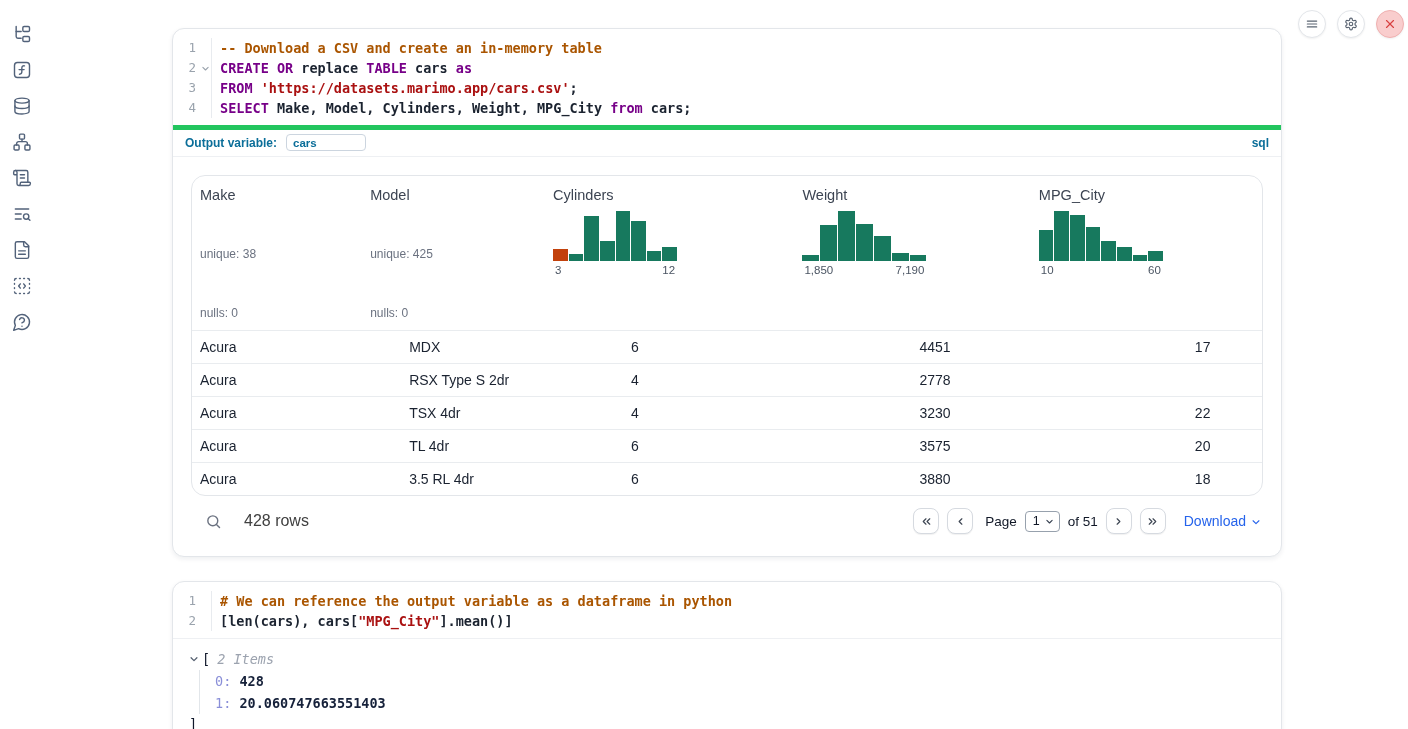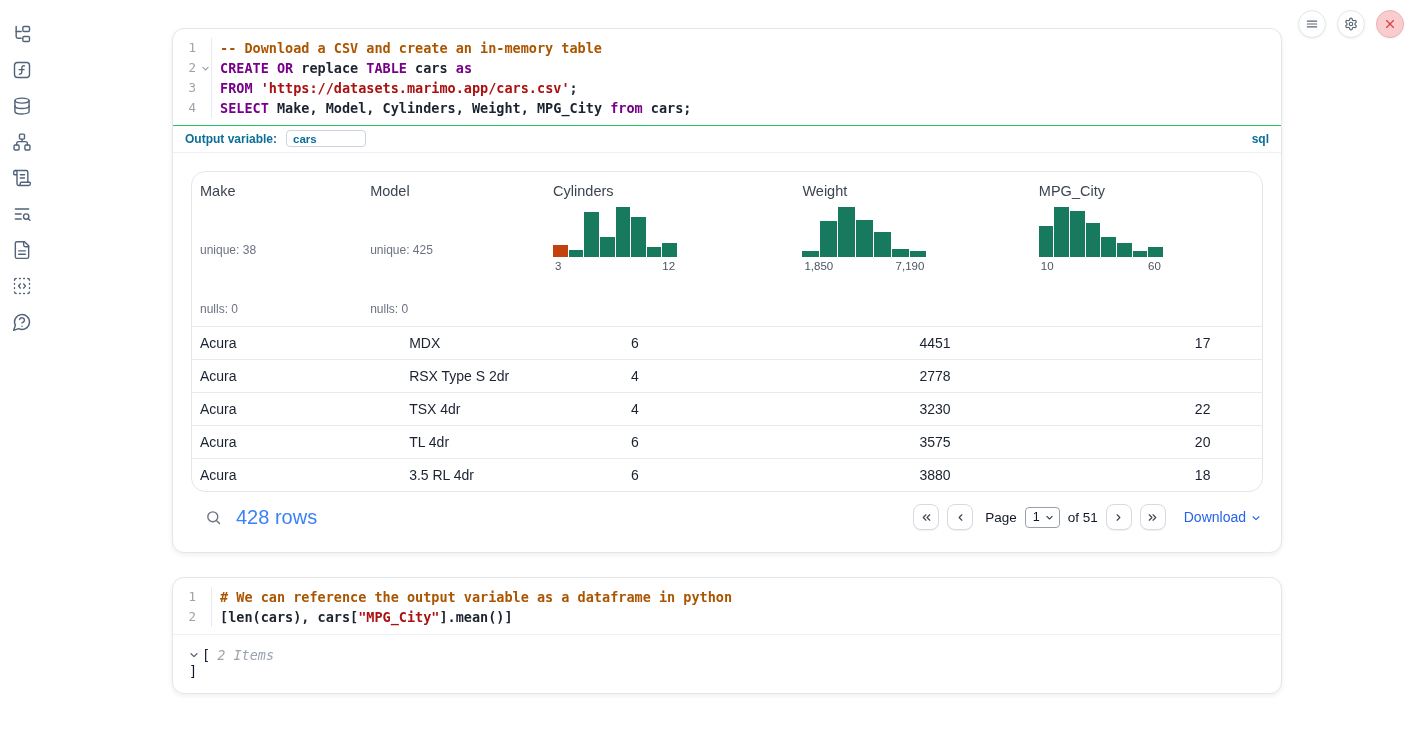--- a/index.html
+++ b/index.html
@@ -35,21 +35,21 @@
     border-right:1px solid #e8ebef; }
   .fold svg { width:9px; height:9px; }
   .code-text { padding-left:8px; white-space:pre; color:#1b2330;font-weight:bold; }
   .tok-keyword { color:#770088; }
   .tok-comment { color:#aa5500; }
   .tok-string  { color:#aa1111; }
   .tok-plain   { color:#1b2330; }
 
   
   .outvar-bar { display:flex; align-items:center; gap:9px; padding:4px 12px 5px;
-    border-top:1px solid #22c55e; border-bottom:1px solid #eef0f3; }
+    border-top:5px solid #22c55e; border-bottom:1px solid #eef0f3; }
   .outvar-label { color:#0b6e99; font-weight:bold; font-size:12px; }
   .outvar-input { width:80px; height:17px; border:1px solid #ccd5df; border-radius:4px;
     font-size:11.5px; font-weight:bold; color:#0b6e99; padding:1px 6px;
     font-family:"Liberation Sans", sans-serif; }
   .sql-badge { margin-left:auto; color:#0b6e99; font-weight:bold; font-size:12px; }
 
   
   .cell1-output { padding:18px; }
   .dtable { --cols:15.9% 17.1% 23.3% 22.1% 21.6%;
     border:1px solid #e3e6ea; border-radius:14px; overflow:hidden; }
@@ -61,21 +61,21 @@
   .hist { display:flex; align-items:flex-end; gap:1px; width:124px; height:50px; margin-top:8px; }
   .hist-bar { flex:1; }
   .hist-axis { width:124px; display:flex; justify-content:space-between;
     font-size:11.5px; color:#4b5563; margin-top:3px; padding:0 2px; }
   .trow { display:grid; grid-template-columns:var(--cols); border-top:1px solid #e9ecef;gap:39px; }
   .td { padding:8px; font-size:14px; color:#1a2230; }
 
   
   .tfooter { display:flex; align-items:center; margin-top:8px; height:34px; padding:0 2px; }
   .search-icon { width:17px; height:17px; color:#6b7280; margin-left:12px; cursor:pointer; }
-  .rowcount { margin-left:14px; font-size:20px; color:#3b82f6; }
+  .rowcount { margin-left:22px; font-size:16px; color:#404040; }
   .pager { margin-left:auto; display:flex; align-items:center; gap:8px; }
   .pg-btn { width:26px; height:26px; border:1px solid #d6dae0; border-radius:8px; background:#fff;
     display:grid; place-items:center; color:#3f4754; box-shadow:0 1px 1px rgba(0,0,0,.06); cursor:pointer; }
   .pg-btn svg { width:13px; height:13px; }
   .page-word { font-size:13.5px; color:#111827; margin-left:4px; }
   .page-select { display:flex; align-items:center; gap:5px; border:1px solid #97a1ad; border-radius:4px;
     height:21px; padding:0 5px 0 7px; font-size:12.5px; color:#111827; cursor:pointer; background:#fff; }
   .page-select svg { width:9px; height:9px; color:#374151; }
   .of-word { font-size:13.5px; color:#111827; }
   .download { display:flex; align-items:center; gap:5px; color:#2563eb; font-size:14px;
@@ -412,16 +412,20 @@
     <div class="divider"></div>
 
     <div class="tree">
       <div class="tree-head">
         <svg class="tree-chev" viewBox="0 0 24 24" fill="none" stroke="currentColor" stroke-width="3" stroke-linecap="round" stroke-linejoin="round">
             <path d="m5 9 7 7 7-7"></path>
           </svg>
         <span class="bracket">[</span>
         <span class="items-label">2 Items</span>
       </div>
+      <div class="tree-entries" id="tree-entries">
+          <div class="tree-line"><span class="tree-key">0:</span><span class="tree-val"> 428</span></div>
+          <div class="tree-line"><span class="tree-key">1:</span><span class="tree-val"> 20.060747663551403</span></div>
+        </div>
       <div class="bracket">]</div>
     </div>
   </section>
 </main>
 
 </body></html>

